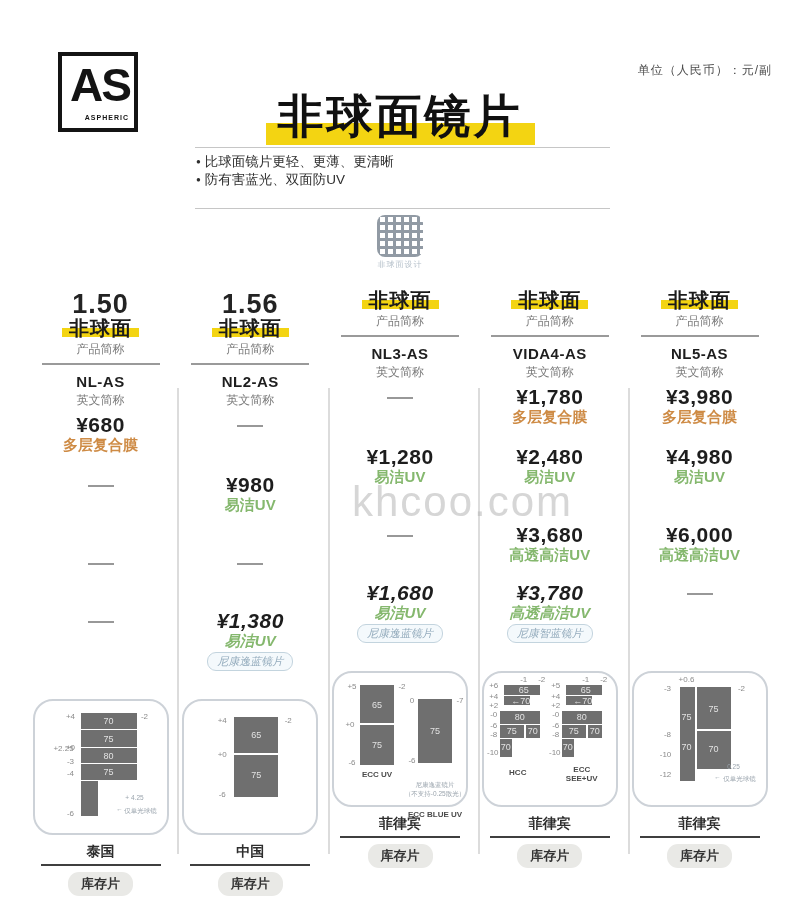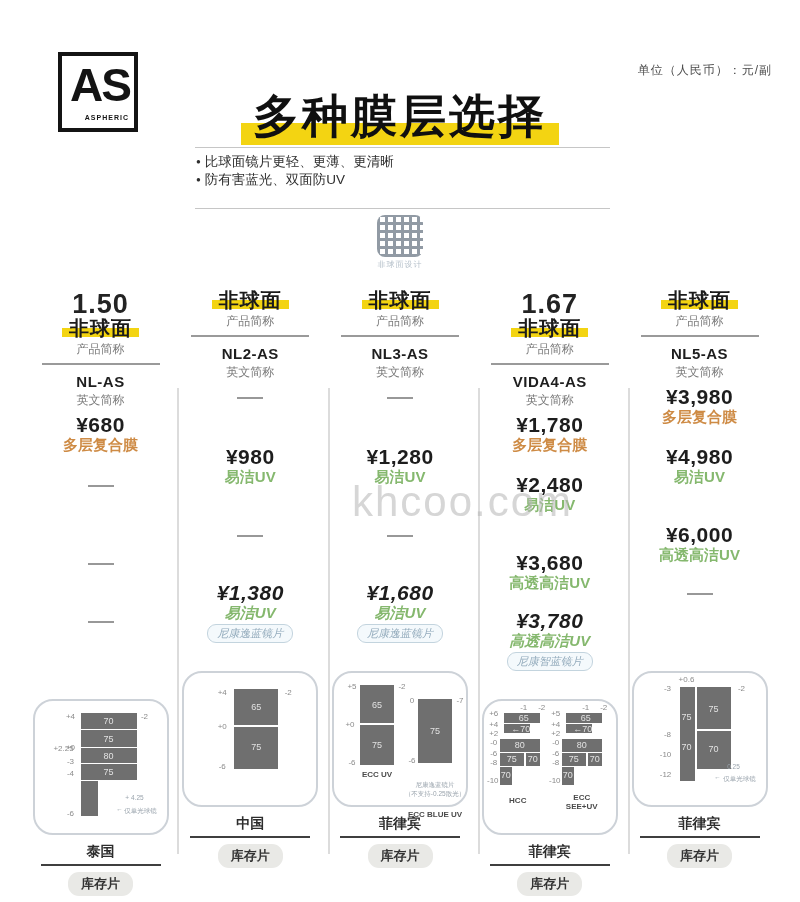--- a/index.html
+++ b/index.html
@@ -70,21 +70,21 @@
 <div class="page">
 
   <div class="logo">
     <div class="logo-as">AS</div>
     <div class="logo-sub">ASPHERIC</div>
   </div>
 
   <div class="unit-note">单位（人民币）：元/副</div>
 
   <div class="title-wrap">
-    <span class="page-title hl">多种膜层选择</span>
+    <span class="page-title hl">非球面镜片</span>
   </div>
 
   <div class="rule rule1"></div>
 
   <ul class="features">
     <li>比球面镜片更轻、更薄、更清晰</li>
     <li>防有害蓝光、双面防UV</li>
   </ul>
 
   <div class="rule rule2"></div>
@@ -117,21 +117,21 @@
           <span class="ct axis" style="left: 36px; top: 113px;">-6</span>
           <span class="ct axis" style="left: 110px; top: 16px;">-2</span>
           <span class="ct seg" style="left: 74px; top: 20px;">70</span>
           <span class="ct seg" style="left: 74px; top: 38px;">75</span>
           <span class="ct seg" style="left: 74px; top: 55px;">80</span>
           <span class="ct seg" style="left: 74px; top: 71px;">75</span>
           <span class="ct note" style="left: 100px; top: 97px;">+ 4.25</span>
           <span class="ct note" style="left: 85px; top: 108px;">←</span>
           <span class="ct note" style="left: 106px; top: 110px;">仅单光球镜</span>
         </div><div class="country">泰国</div><div class="cline"></div><span class="stock">库存片</span></div>
-      <div class="col"><div class="col-cat"><span class="hl">非球面</span></div><div class="col-plabel">产品简称</div><div class="col-line"></div><div class="col-name">NL2-AS</div><div class="col-elabel">英文简称</div><div class="prow r1"><span class="dash"></span></div><div class="prow r2">
+      <div class="col"><div class="col-idx">1.56</div><div class="col-cat"><span class="hl">非球面</span></div><div class="col-plabel">产品简称</div><div class="col-line"></div><div class="col-name">NL2-AS</div><div class="col-elabel">英文简称</div><div class="prow r1"><span class="dash"></span></div><div class="prow r2">
           <div class="price">¥980</div>
           <div class="coat green">易洁UV</div>
         </div><div class="prow r3"><span class="dash"></span></div><div class="prow r4"><div class="price">¥1,380</div><div class="coat green">易洁UV</div><span class="badge">尼康逸蓝镜片</span></div><div class="chart">
           <div class="bar" style="left: 50px; top: 16px; width: 44px; height: 36px;"></div>
           <div class="bar" style="left: 50px; top: 54px; width: 44px; height: 42px;"></div>
           <span class="ct axis" style="left: 38px; top: 20px;">+4</span>
           <span class="ct axis" style="left: 38px; top: 54px;">+0</span>
           <span class="ct axis" style="left: 38px; top: 94px;">-6</span>
           <span class="ct axis" style="left: 104px; top: 20px;">-2</span>
           <span class="ct seg" style="left: 72px; top: 34px;">65</span>
@@ -152,21 +152,21 @@
           <span class="ct seg" style="left: 43px; top: 72px;">75</span>
           <span class="ct axis" style="left: 78px; top: 28px;">0</span>
           <span class="ct axis" style="left: 126px; top: 28px;">-7</span>
           <span class="ct axis" style="left: 78px; top: 88px;">-6</span>
           <span class="ct seg" style="left: 101px; top: 58px;">75</span>
           <span class="ct cap" style="left: 43px; top: 102px;">ECC UV</span>
           <span class="ct cap" style="left: 101px; top: 102px; margin-top: 40px;">ECC BLUE UV</span>
           <span class="ct note" style="left: 101px; top: 112px;">尼康逸蓝镜片</span>
           <span class="ct note" style="left: 101px; top: 121px;">（不支持-0.25散光）</span>
         </div><div class="country">菲律宾</div><div class="cline"></div><span class="stock">库存片</span></div>
-      <div class="col"><div class="col-idx">1.67</div><div class="col-cat"><span class="hl">非球面</span></div><div class="col-plabel">产品简称</div><div class="col-line"></div><div class="col-name">VIDA4-AS</div><div class="col-elabel">英文简称</div><div class="prow r1">
+      <div class="col"><div class="col-cat"><span class="hl">非球面</span></div><div class="col-plabel">产品简称</div><div class="col-line"></div><div class="col-name">VIDA4-AS</div><div class="col-elabel">英文简称</div><div class="prow r1">
           <div class="price">¥1,780</div>
           <div class="coat orange">多层复合膜</div>
         </div><div class="prow r2">
           <div class="price">¥2,480</div>
           <div class="coat green">易洁UV</div>
         </div><div class="prow r3">
           <div class="price">¥3,680</div>
           <div class="coat green">高透高洁UV</div>
         </div><div class="prow r4"><div class="price">¥3,780</div><div class="coat green">高透高洁UV</div><span class="badge">尼康智蓝镜片</span></div><div class="chart">
           <div class="bar" style="left: 20px; top: 12px; width: 36px; height: 10px;"></div>

